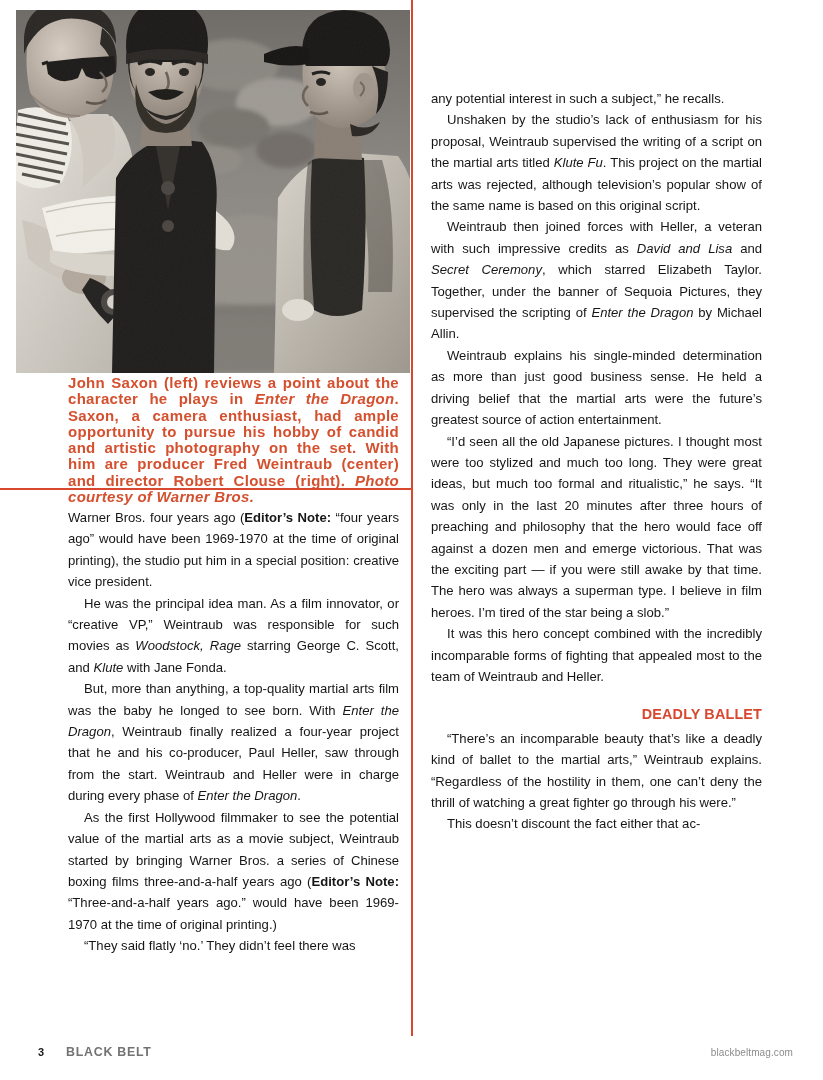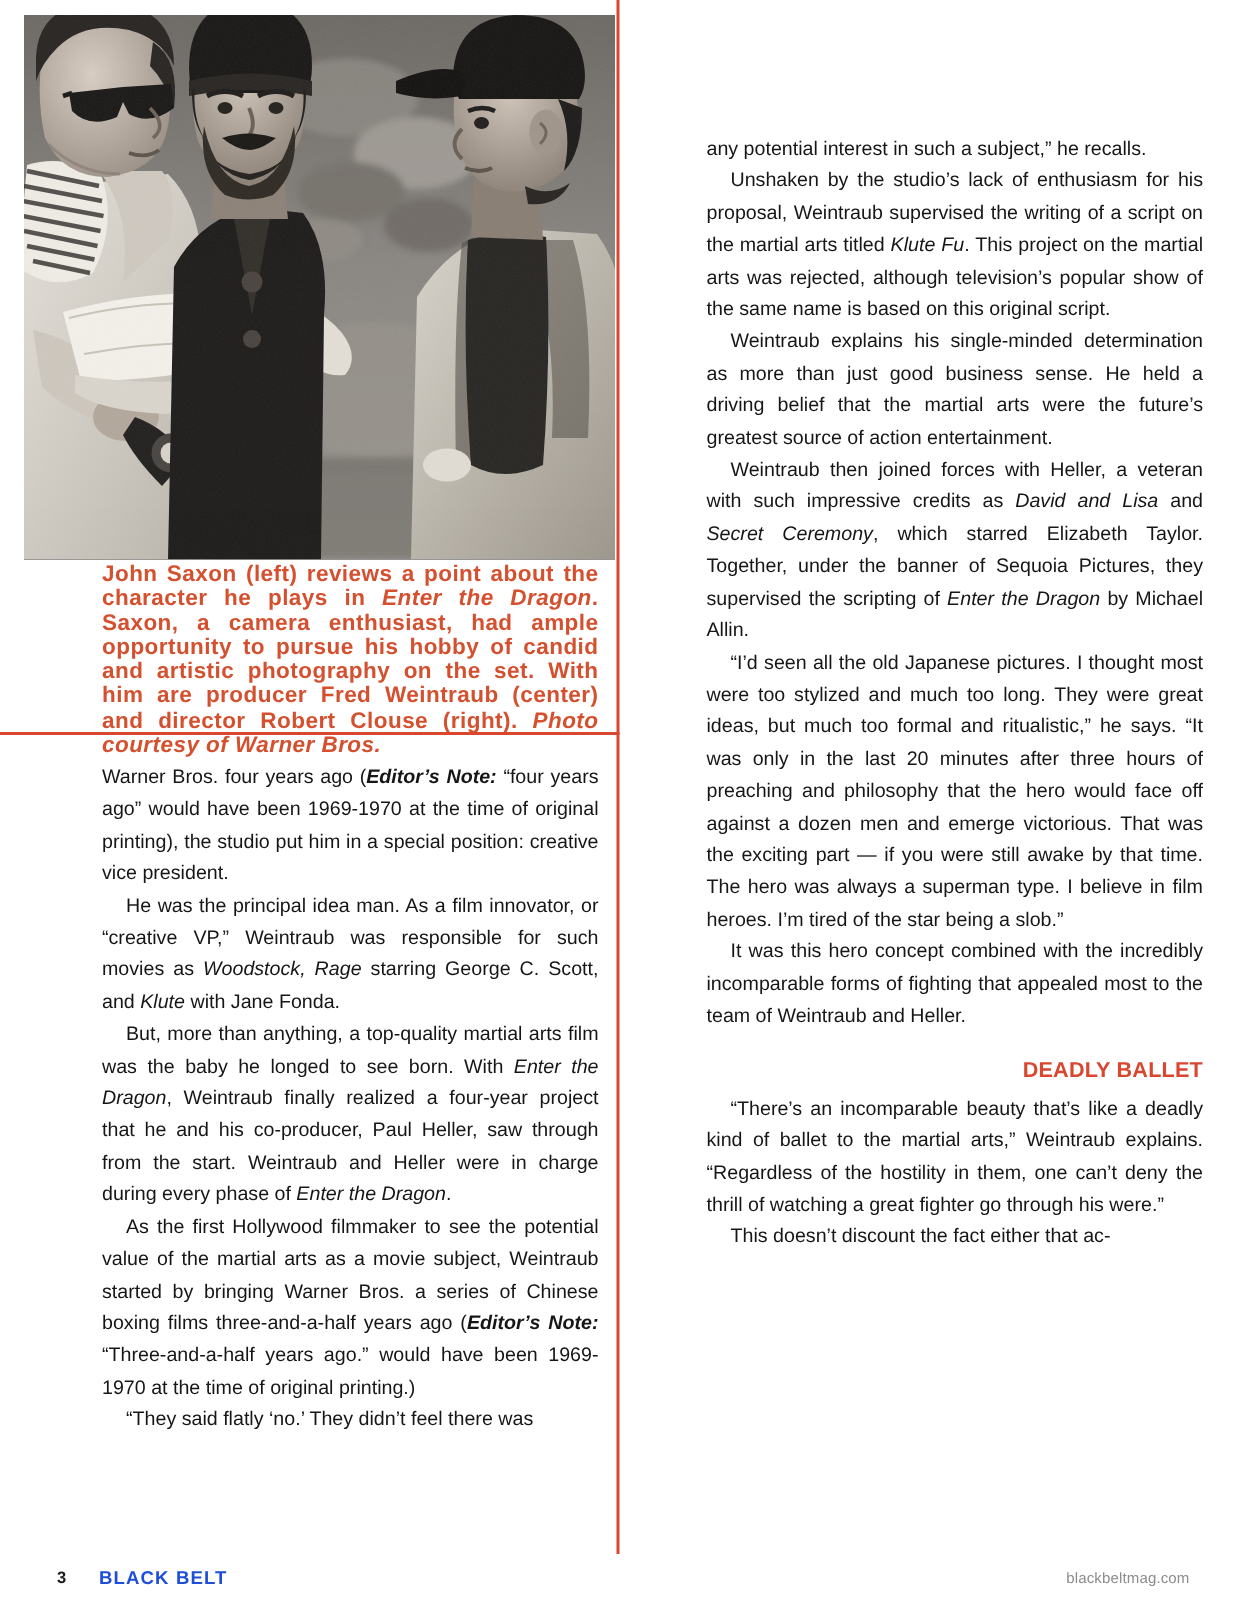--- a/index.html
+++ b/index.html
@@ -74,29 +74,29 @@
     position: absolute;
     width: 331px;
     font-size: 13.1px;
     line-height: 21.4px;
     text-align: justify;
     text-justify: inter-word;
     color: #161616;
     hyphens: none;
   }
   .col-left  { left: 68px;  top: 507px; width: 331px; }
-  .col-right { left: 431px; top: 88px;  width: 331px; margin-left: 40px; }
+  .col-right { left: 431px; top: 88px;  width: 331px; }
 
   .col p {
     margin: 0;
     text-indent: 0;
   }
   .col p.ind { text-indent: 16px; }
   .col i { font-style: italic; }
-  .col b { font-weight: 700; font-style: italic; }
+  .col b { font-weight: 700; }
 
   .section-head {
     margin: 0;
     padding-top: 17px;
     padding-bottom: 2px;
     font-size: 14.4px;
     font-weight: 700;
     letter-spacing: 0.01em;
     color: #d9472f;
     text-align: right;
@@ -111,21 +111,21 @@
     font-weight: 700;
     color: #1a1a1a;
   }
   .footer-mag {
     position: absolute;
     left: 66px;
     top: 1045px;
     font-size: 12.4px;
     font-weight: 700;
     letter-spacing: 0.06em;
-    color: #1d4ed8;
+    color: #737373;
   }
   .footer-url {
     position: absolute;
     right: 30px;
     top: 1047px;
     font-size: 10px;
     color: #8c8c8c;
     letter-spacing: 0.01em;
   }
 </style>
@@ -301,22 +301,22 @@
       <p class="">Warner Bros. four years ago (<b>Editor’s Note:</b> “four years ago” would have been 1969-1970 at the time of original printing), the studio put him in a special position: creative vice president.</p>
       <p class="ind">He was the principal idea man. As a film innovator, or “creative VP,” Weintraub was responsible for such movies as <i>Woodstock, Rage</i> starring George C. Scott, and <i>Klute</i> with Jane Fonda.</p>
       <p class="ind">But, more than anything, a top-quality martial arts film was the baby he longed to see born. With <i>Enter the Dragon</i>, Weintraub finally realized a four-year project that he and his co-producer, Paul Heller, saw through from the start. Weintraub and Heller were in charge during every phase of <i>Enter the Dragon</i>.</p>
       <p class="ind">As the first Hollywood filmmaker to see the potential value of the martial arts as a movie subject, Weintraub started by bringing Warner Bros. a series of Chinese boxing films three-and-a-half years ago (<b>Editor’s Note:</b> “Three-and-a-half years ago.” would have been 1969-1970 at the time of original printing.)</p>
       <p class="ind">“They said flatly ‘no.’ They didn’t feel there was</p>
     </div>
 
   <div class="col col-right">
       <p class="">any potential interest in such a subject,” he recalls.</p>
       <p class="ind">Unshaken by the studio’s lack of enthusiasm for his proposal, Weintraub supervised the writing of a script on the martial arts titled <i>Klute Fu</i>. This project on the martial arts was rejected, although television’s popular show of the same name is based on this original script.</p>
+      <p class="ind">Weintraub then joined forces with Heller, a veteran with such impressive credits as <i>David and Lisa</i> and <i>Secret Ceremony</i>, which starred Elizabeth Taylor. Together, under the banner of Sequoia Pictures, they supervised the scripting of <i>Enter the Dragon</i> by Michael Allin.</p>
       <p class="ind">Weintraub explains his single-minded determination as more than just good business sense. He held a driving belief that the martial arts were the future’s greatest source of action entertainment.</p>
-      <p class="ind">Weintraub then joined forces with Heller, a veteran with such impressive credits as <i>David and Lisa</i> and <i>Secret Ceremony</i>, which starred Elizabeth Taylor. Together, under the banner of Sequoia Pictures, they supervised the scripting of <i>Enter the Dragon</i> by Michael Allin.</p>
       <p class="ind">“I’d seen all the old Japanese pictures. I thought most were too stylized and much too long. They were great ideas, but much too formal and ritualistic,” he says. “It was only in the last 20 minutes after three hours of preaching and philosophy that the hero would face off against a dozen men and emerge victorious. That was the exciting part — if you were still awake by that time. The hero was always a superman type. I believe in film heroes. I’m tired of the star being a slob.”</p>
       <p class="ind">It was this hero concept combined with the incredibly incomparable forms of fighting that appealed most to the team of Weintraub and Heller.</p>
       <h2 class="section-head">DEADLY BALLET</h2>
       <p class="ind">“There’s an incomparable beauty that’s like a deadly kind of ballet to the martial arts,” Weintraub explains. “Regardless of the hostility in them, one can’t deny the thrill of watching a great fighter go through his were.”</p>
       <p class="ind">This doesn’t discount the fact either that ac-</p>
     </div>
 
   <div class="footer-pageno">3</div>
   <div class="footer-mag">BLACK BELT</div>
   <div class="footer-url">blackbeltmag.com</div>

